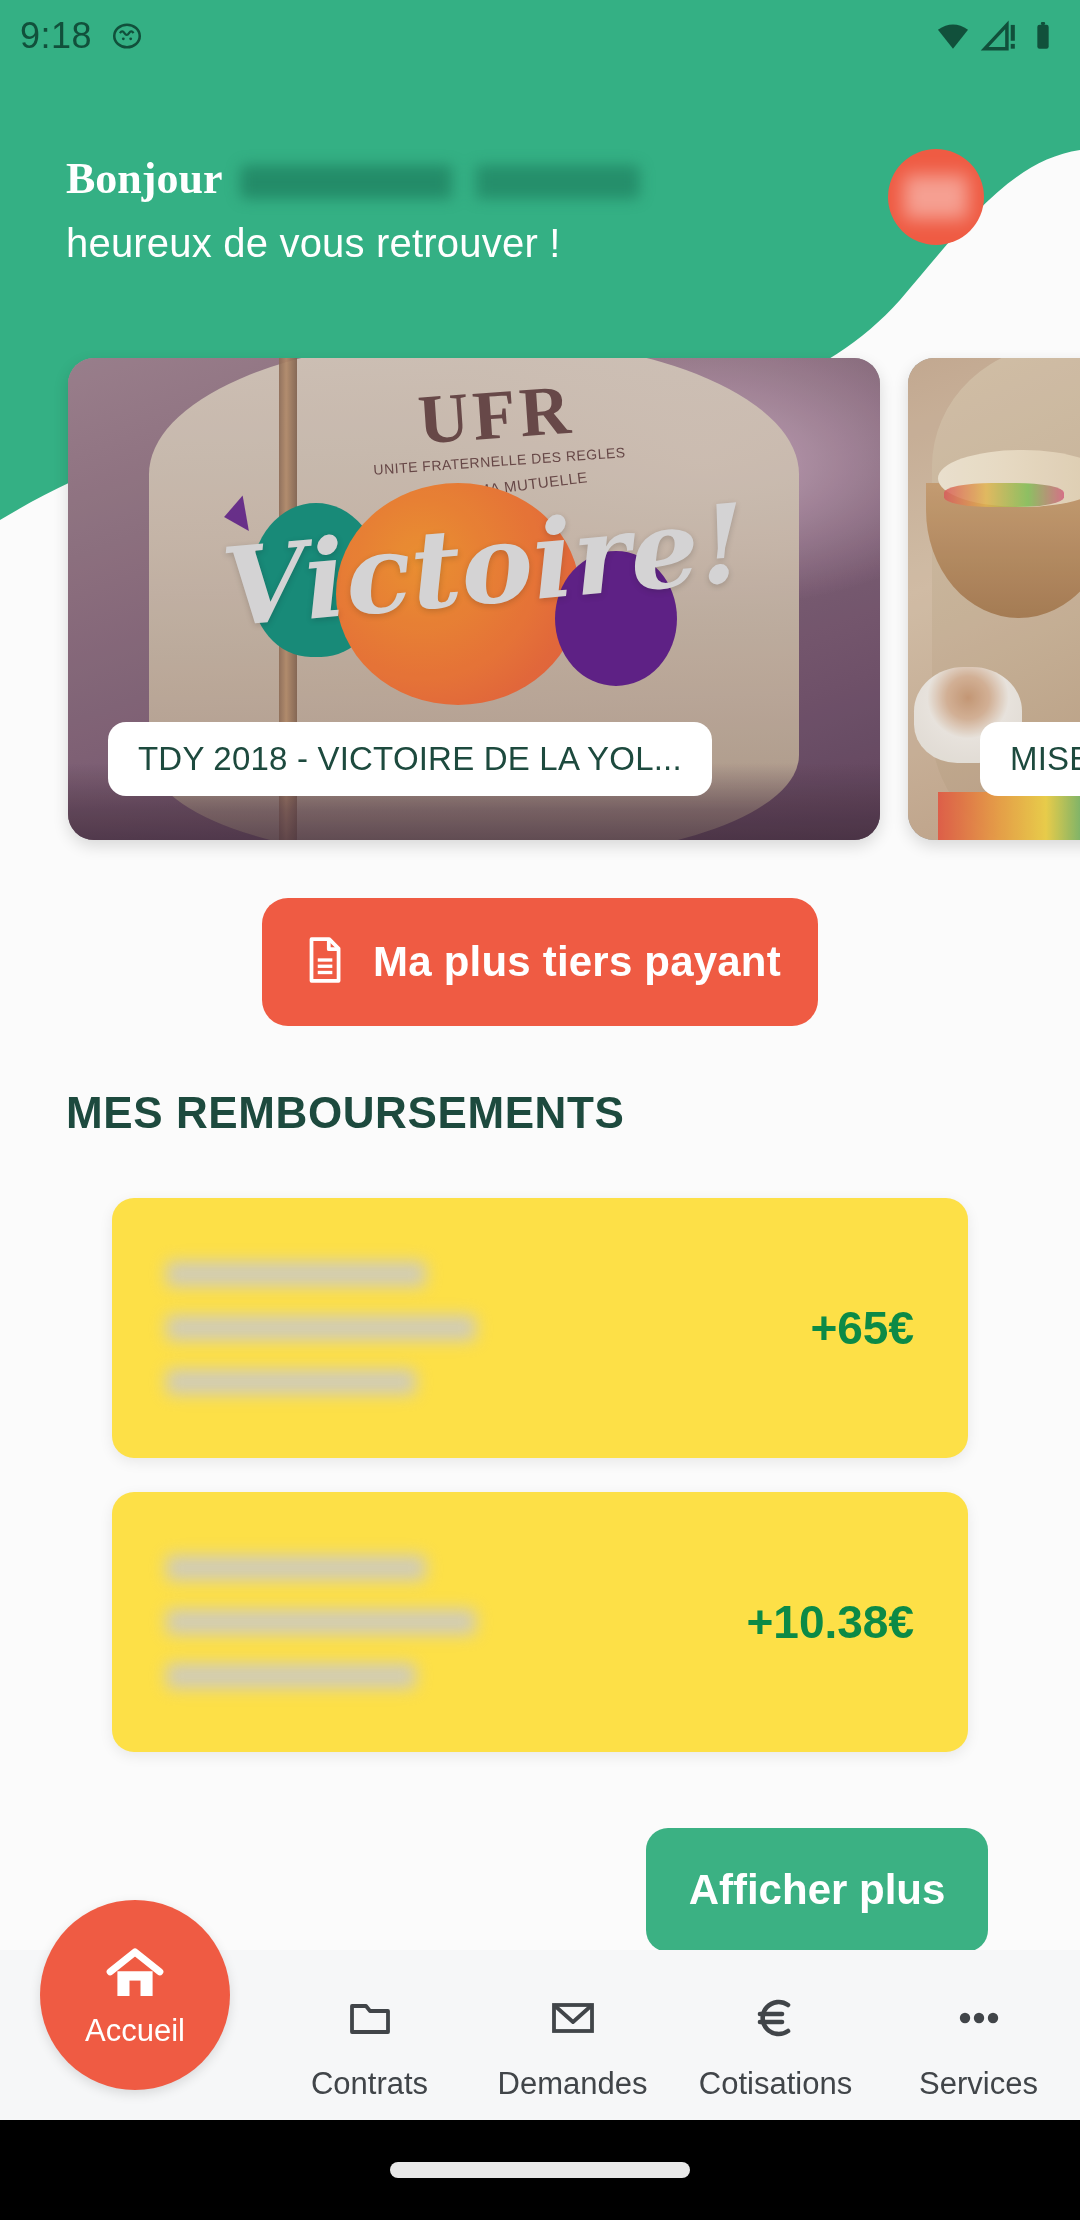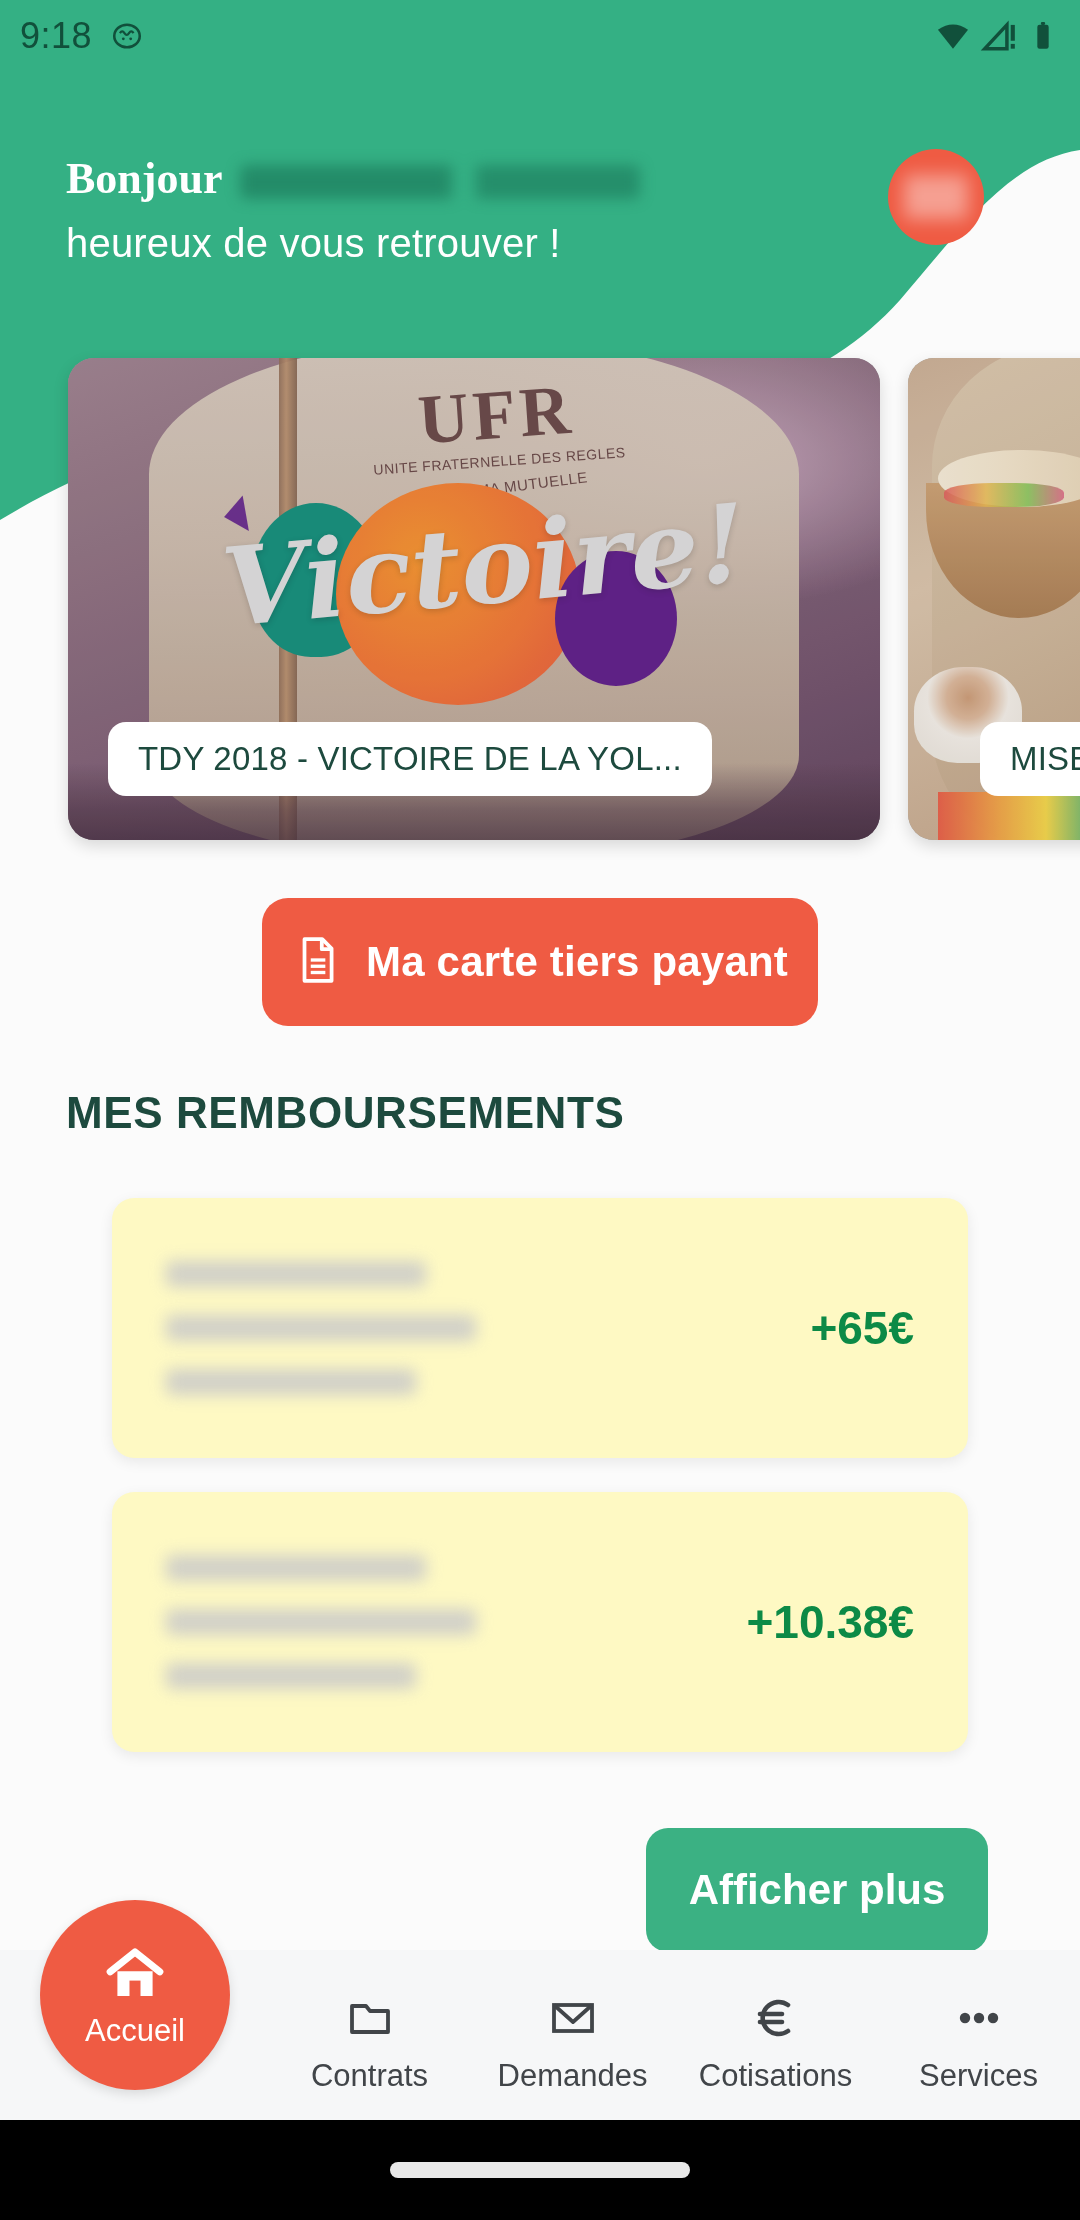--- a/index.html
+++ b/index.html
@@ -227,21 +227,21 @@
   .section-title {
     position:absolute; top:1088px; left:66px; z-index:6;
     color:#1d4a3e; font-size:44px; font-weight:700; letter-spacing:.6px;
   }
 
   
   .refund-list { position:absolute; top:1198px; left:0; width:1080px; z-index:6; }
   .refund-card {
     position:relative; margin:0 auto 34px auto;
     width:856px; height:260px;
-    background:#fef9c3; border-radius:22px;
+    background:#fde047; border-radius:22px;
     box-shadow:0 4px 14px rgba(0,0,0,.08);
     display:flex; align-items:center;
     padding:0 54px;
   }
   .refund-lines { flex:1; display:flex; flex-direction:column; gap:28px; }
   .bl {
     height:26px; border-radius:5px;
     background:#c9c9c9; filter:blur(8px); opacity:.85;
   }
   .bl-a { width:260px; }
@@ -263,21 +263,21 @@
 
   
   .bottomnav {
     position:absolute; bottom:100px; left:0; width:1080px; height:170px;
     background:#f6f7f8; z-index:9;
     display:flex; align-items:flex-start;
   }
   .nav-spacer { flex:0 0 268px; }
   .nav-items { flex:1; display:flex; align-items:center; }
   .nav-item {
-    flex:1; display:flex; flex-direction:column; align-items:center; gap:14px;
+    flex:1; display:flex; flex-direction:column; align-items:center; gap:22px;
     padding-top:42px; cursor:pointer;
   }
   .nav-icon { height:52px; display:flex; align-items:center; justify-content:center; }
   .nav-label { color:#414549; font-size:31px; font-weight:400; }
 
   .fab {
     position:absolute; bottom:130px; left:40px;
     width:190px; height:190px; border-radius:50%;
     background:#ef5b43; z-index:11;
     display:flex; flex-direction:column; align-items:center; justify-content:center;
@@ -400,21 +400,21 @@
   <div class="cta">
     <span>
       <svg viewBox="0 0 24 24" width="50" height="50">
         <path d="M6 2 H14.5 L19 6.5 V22 H6 Z" fill="none" stroke="#ffffff" stroke-width="1.8" stroke-linejoin="round"></path>
         <path d="M14.3 2.2 V6.8 H18.9" fill="none" stroke="#ffffff" stroke-width="1.8" stroke-linejoin="round"></path>
         <line x1="9" y1="12" x2="16" y2="12" stroke="#ffffff" stroke-width="1.6"></line>
         <line x1="9" y1="15" x2="16" y2="15" stroke="#ffffff" stroke-width="1.6"></line>
         <line x1="9" y1="18" x2="16" y2="18" stroke="#ffffff" stroke-width="1.6"></line>
       </svg>
     </span>
-    <span class="cta-label">Ma carte tiers payant</span>
+    <span class="cta-label">Ma plus tiers payant</span>
   </div>
 
   <div class="section-title">MES REMBOURSEMENTS</div>
 
   <div class="refund-list">
 
     <div class="refund-card">
       <div class="refund-lines">
         <div class="bl bl-a"></div>
         <div class="bl bl-b"></div>

